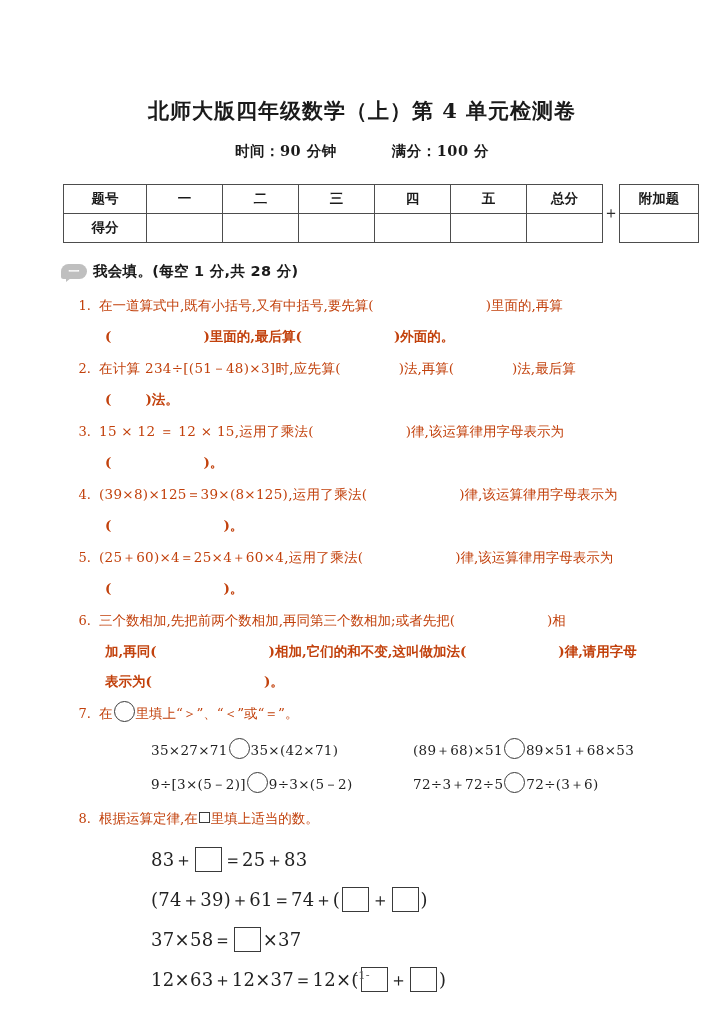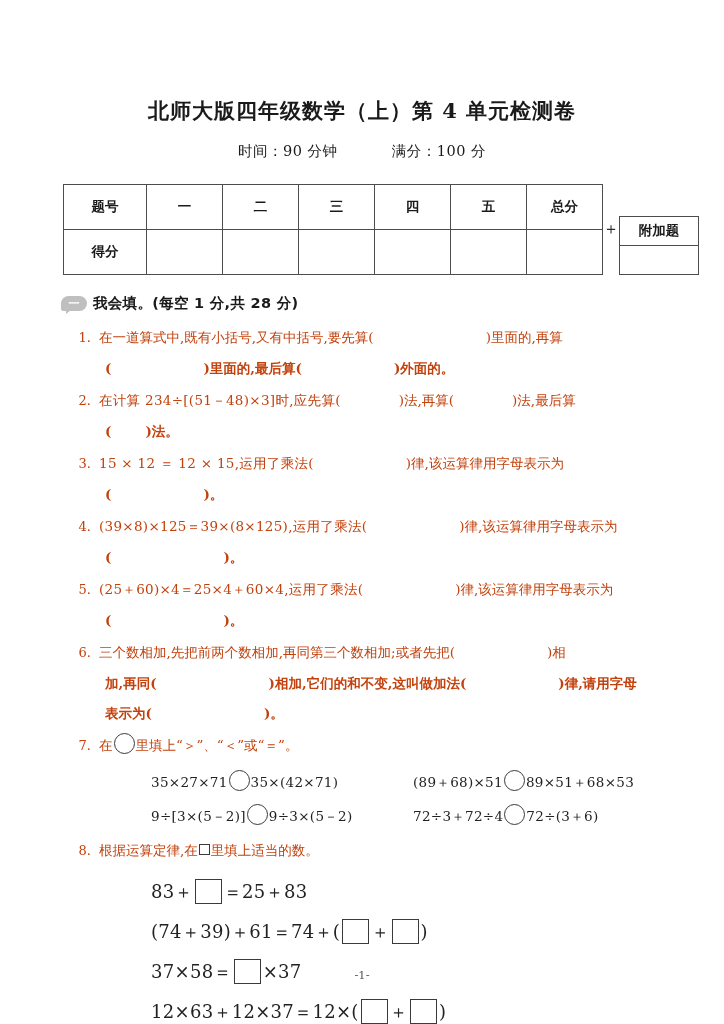--- a/index.html
+++ b/index.html
@@ -32,21 +32,21 @@
     font-weight: bold;
     letter-spacing: 1px;
     margin: 0;
     padding-top: 82px;
     color: #1a1a1a;
     font-family: "DejaVu Serif", "Liberation Serif", serif;
   }
   .doc-subtitle {
     text-align: center;
     font-size: 14.5px;
-    font-weight: normal;
+    font-weight: bold;
     margin: 0;
     padding-top: 17px;
     color: #1a1a1a;
     letter-spacing: 0.5px;
   }
   .doc-subtitle .gap {
     display: inline-block;
     width: 44px;
   }
 
@@ -78,21 +78,21 @@
 
   .plus-sign {
     display: flex;
     align-items: center;
     justify-content: center;
     width: 34px;
     font-size: 16px;
     color: #2b2b2b;
     font-family: "DejaVu Sans", "Liberation Sans", sans-serif;
   }
-  table.extra-score { width: 76px; margin-top: 32px; }
+  table.extra-score { width: 76px; }
   table.extra-score td { width: 76px; }
 
   
   .section-head {
     margin-top: 19px;
     padding-left: 46px;
     display: flex;
     align-items: center;
     font-size: 14.5px;
     font-weight: bold;
@@ -360,21 +360,21 @@
           </div>
           <div class="cmp-cell">
             <span class="math">(89＋68)×51</span><span class="circle"></span><span class="math">89×51＋68×53</span>
           </div>
         </div>
         <div class="cmp-row">
           <div class="cmp-cell">
             <span class="math">9÷[3×(5－2)]</span><span class="circle"></span><span class="math">9÷3×(5－2)</span>
           </div>
           <div class="cmp-cell">
-            <span class="math">72÷3＋72÷4</span><span class="circle"></span><span class="math">72÷(3＋6)</span>
+            <span class="math">72÷3＋72÷5</span><span class="circle"></span><span class="math">72÷(3＋6)</span>
           </div>
         </div>
       </div>
     </div>
 
     <div class="q">
       <div class="q-line">
         <span class="q-num">8.</span><span>根据运算定律,在</span><span class="mini-sq"></span><span>里填上适当的数。</span>
       </div>
 

